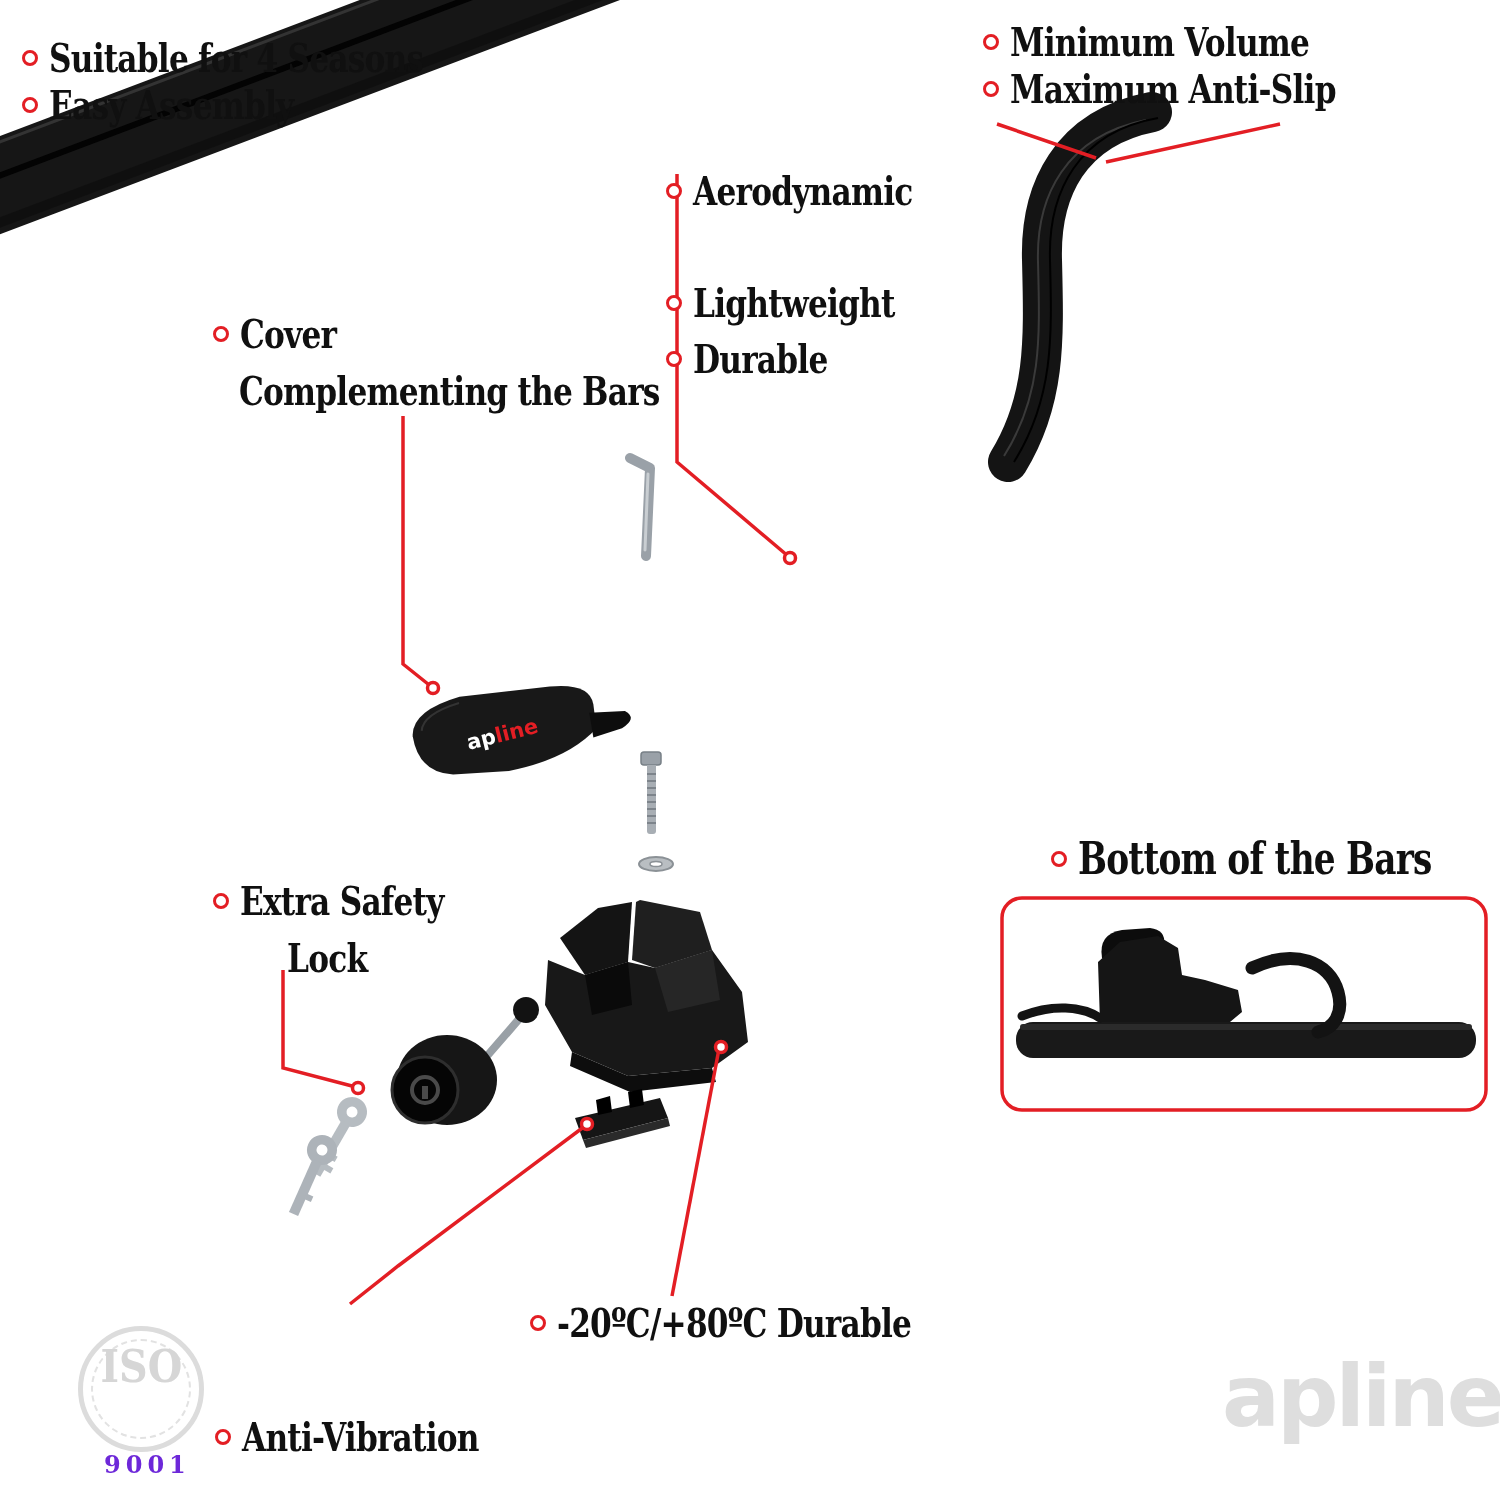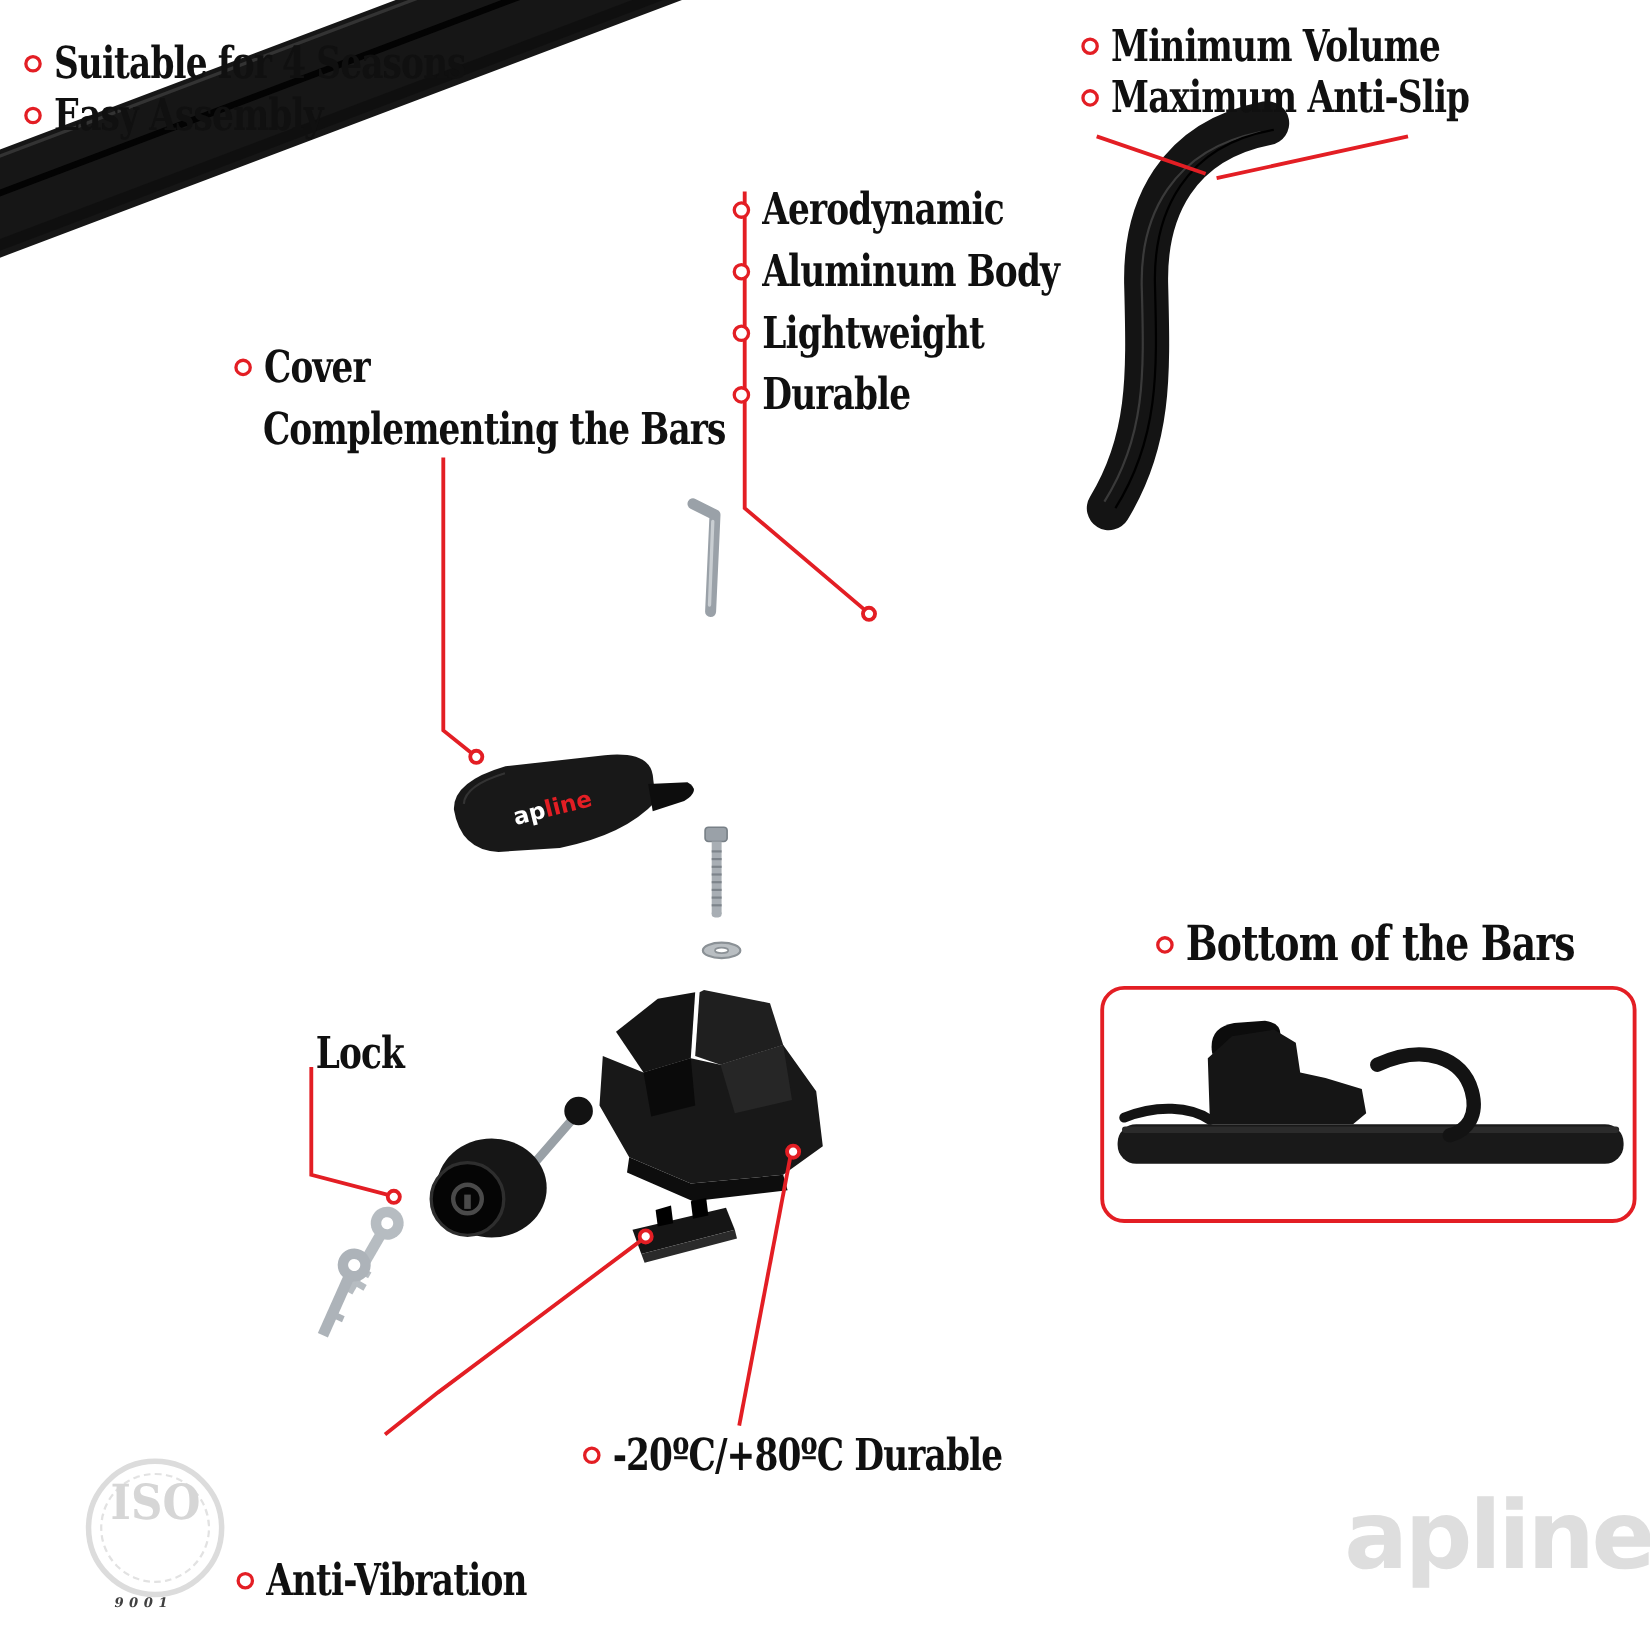--- a/index.html
+++ b/index.html
@@ -14,22 +14,22 @@
   .big .txt{font-size:44px;}
   .plain{position:absolute;z-index:3;font-weight:bold;font-size:40px;color:#101010;white-space:nowrap;
        transform:scaleX(.78);transform-origin:left center;letter-spacing:-1px;}
   .watermark{position:absolute;left:1222px;top:1346px;z-index:0;font-family:"DejaVu Sans",sans-serif;
        font-weight:bold;font-size:86px;color:#dedede;letter-spacing:-3px;}
   .iso{position:absolute;left:78px;top:1326px;width:116px;height:116px;border:5px solid #dcdcdc;
        border-radius:50%;display:flex;align-items:center;justify-content:center;z-index:0;}
   .iso-inner{width:96px;height:96px;border:2px dashed #e2e2e2;border-radius:50%;
        display:flex;align-items:flex-start;justify-content:center;}
   .iso-text{font-weight:bold;font-size:44px;color:#d6d6d6;transform:scaleX(.9);}
-  .iso-sub{position:absolute;left:104px;top:1450px;z-index:0;font-weight:bold;font-size:12px;
-       color:#404040;letter-spacing:5px;font-style:italic;}
+  .iso-sub{position:absolute;left:104px;top:1450px;z-index:0;font-weight:bold;font-size:24px;
+       color:#6d28d9;letter-spacing:5px;}
 </style>
 </head>
 <body>
 
 <div class="stage">
 
   <div class="watermark">apline</div>
   <div class="iso">
     <div class="iso-inner">
       <span class="iso-text">ISO</span>
@@ -172,39 +172,39 @@
   </div>
   <div class="row" style="left:983px;top:65px">
     <span class="ring"></span>
     <span class="txt">Maximum Anti-Slip</span>
   </div>
 
   <div class="row" style="left:666px;top:167px">
     <span class="ring"></span>
     <span class="txt">Aerodynamic</span>
   </div>
-  <div class="row" style="left:666px;top:223px">
-    <span class="ring"></span>
-    <span class="txt">Aluminum Body</span>
-  </div>
   <div class="row" style="left:666px;top:279px">
     <span class="ring"></span>
     <span class="txt">Lightweight</span>
   </div>
   <div class="row" style="left:666px;top:335px">
     <span class="ring"></span>
     <span class="txt">Durable</span>
   </div>
 
   <div class="row" style="left:213px;top:310px">
     <span class="ring"></span>
     <span class="txt">Cover</span>
   </div>
   <div class="plain" style="left:239px;top:367px">Complementing the Bars</div>
 
+  <div class="row" style="left:213px;top:877px">
+    <span class="ring"></span>
+    <span class="txt">Extra Safety</span>
+  </div>
   <div class="plain" style="left:287px;top:934px">Lock</div>
 
   <div class="row big" style="left:1051px;top:833px">
     <span class="ring"></span>
     <span class="txt">Bottom of the Bars</span>
   </div>
 
   <div class="row" style="left:215px;top:1413px">
     <span class="ring"></span>
     <span class="txt">Anti-Vibration</span>

